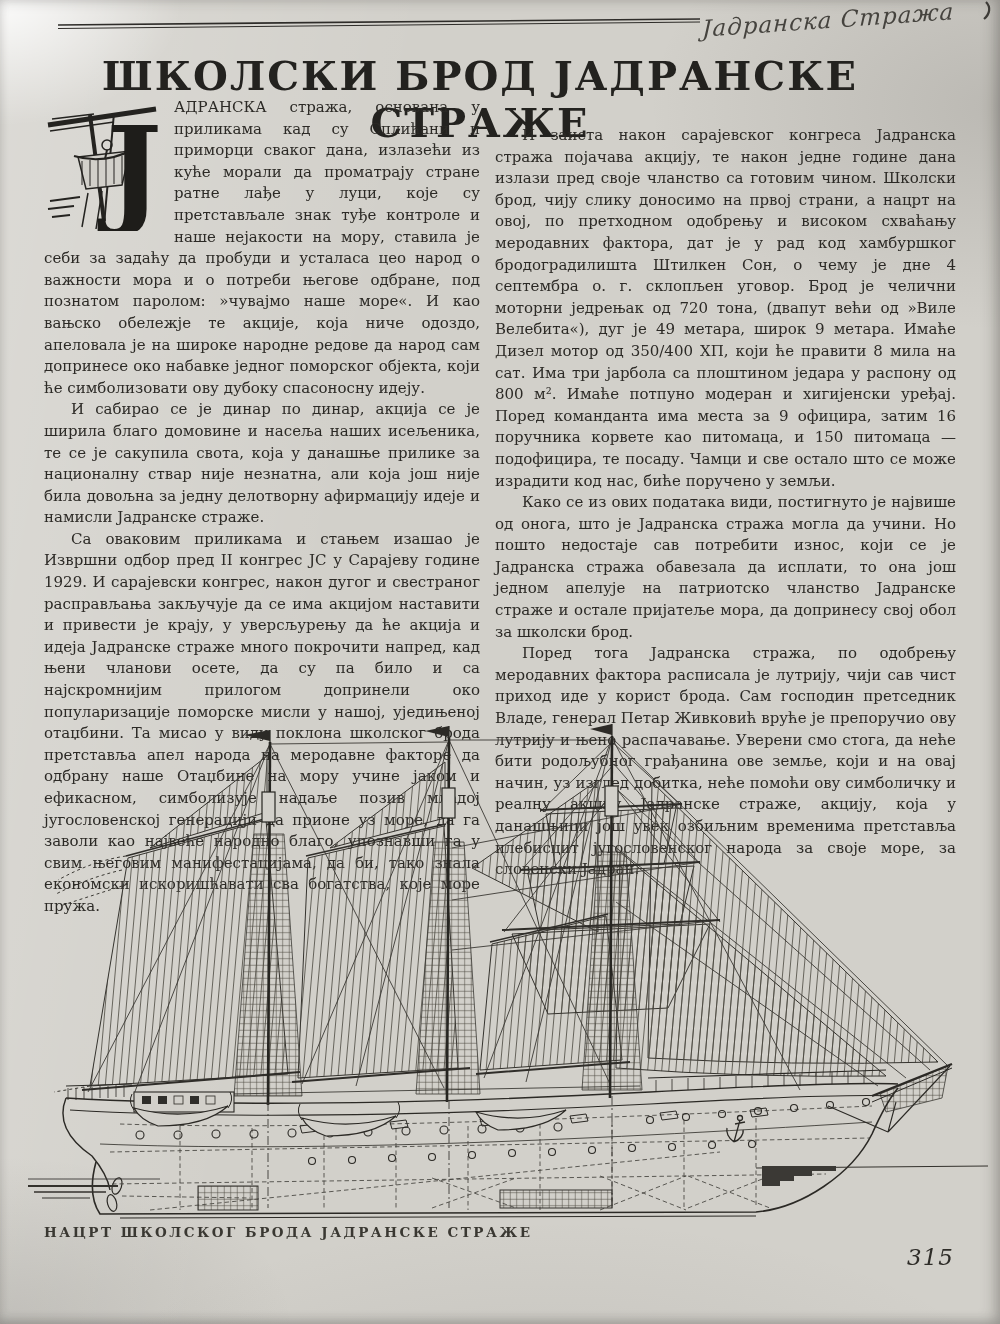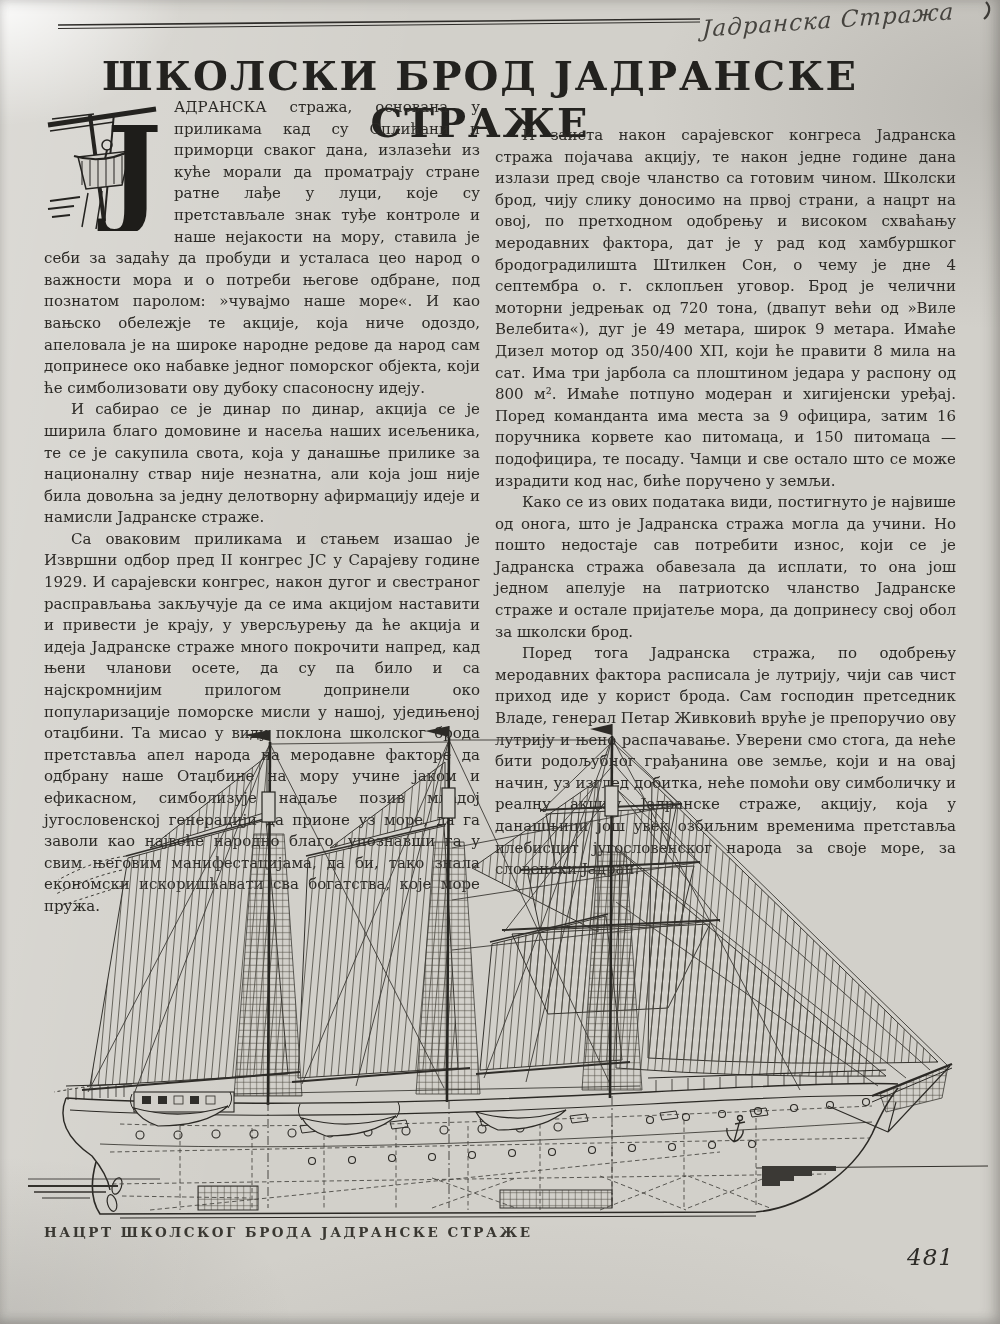--- a/index.html
+++ b/index.html
@@ -272,15 +272,15 @@
       <path d="M28 1186 H118" stroke="#33312c" stroke-width="2.2"></path>
       <path d="M34 1192 H106" stroke="#33312c" stroke-width="1.6"></path>
       <path d="M42 1198 H90" stroke="#33312c" stroke-width="1.2"></path>
     </g>
   </svg>
 
   <div class="captions">
     <span class="cap cap-cyr">НАЦРТ ШКОЛСКОГ БРОДА ЈАДРАНСКЕ СТРАЖЕ</span>
   </div>
 
-  <div class="pageno">481</div>
+  <div class="pageno">315</div>
 
 </div>
 
 </body></html>

